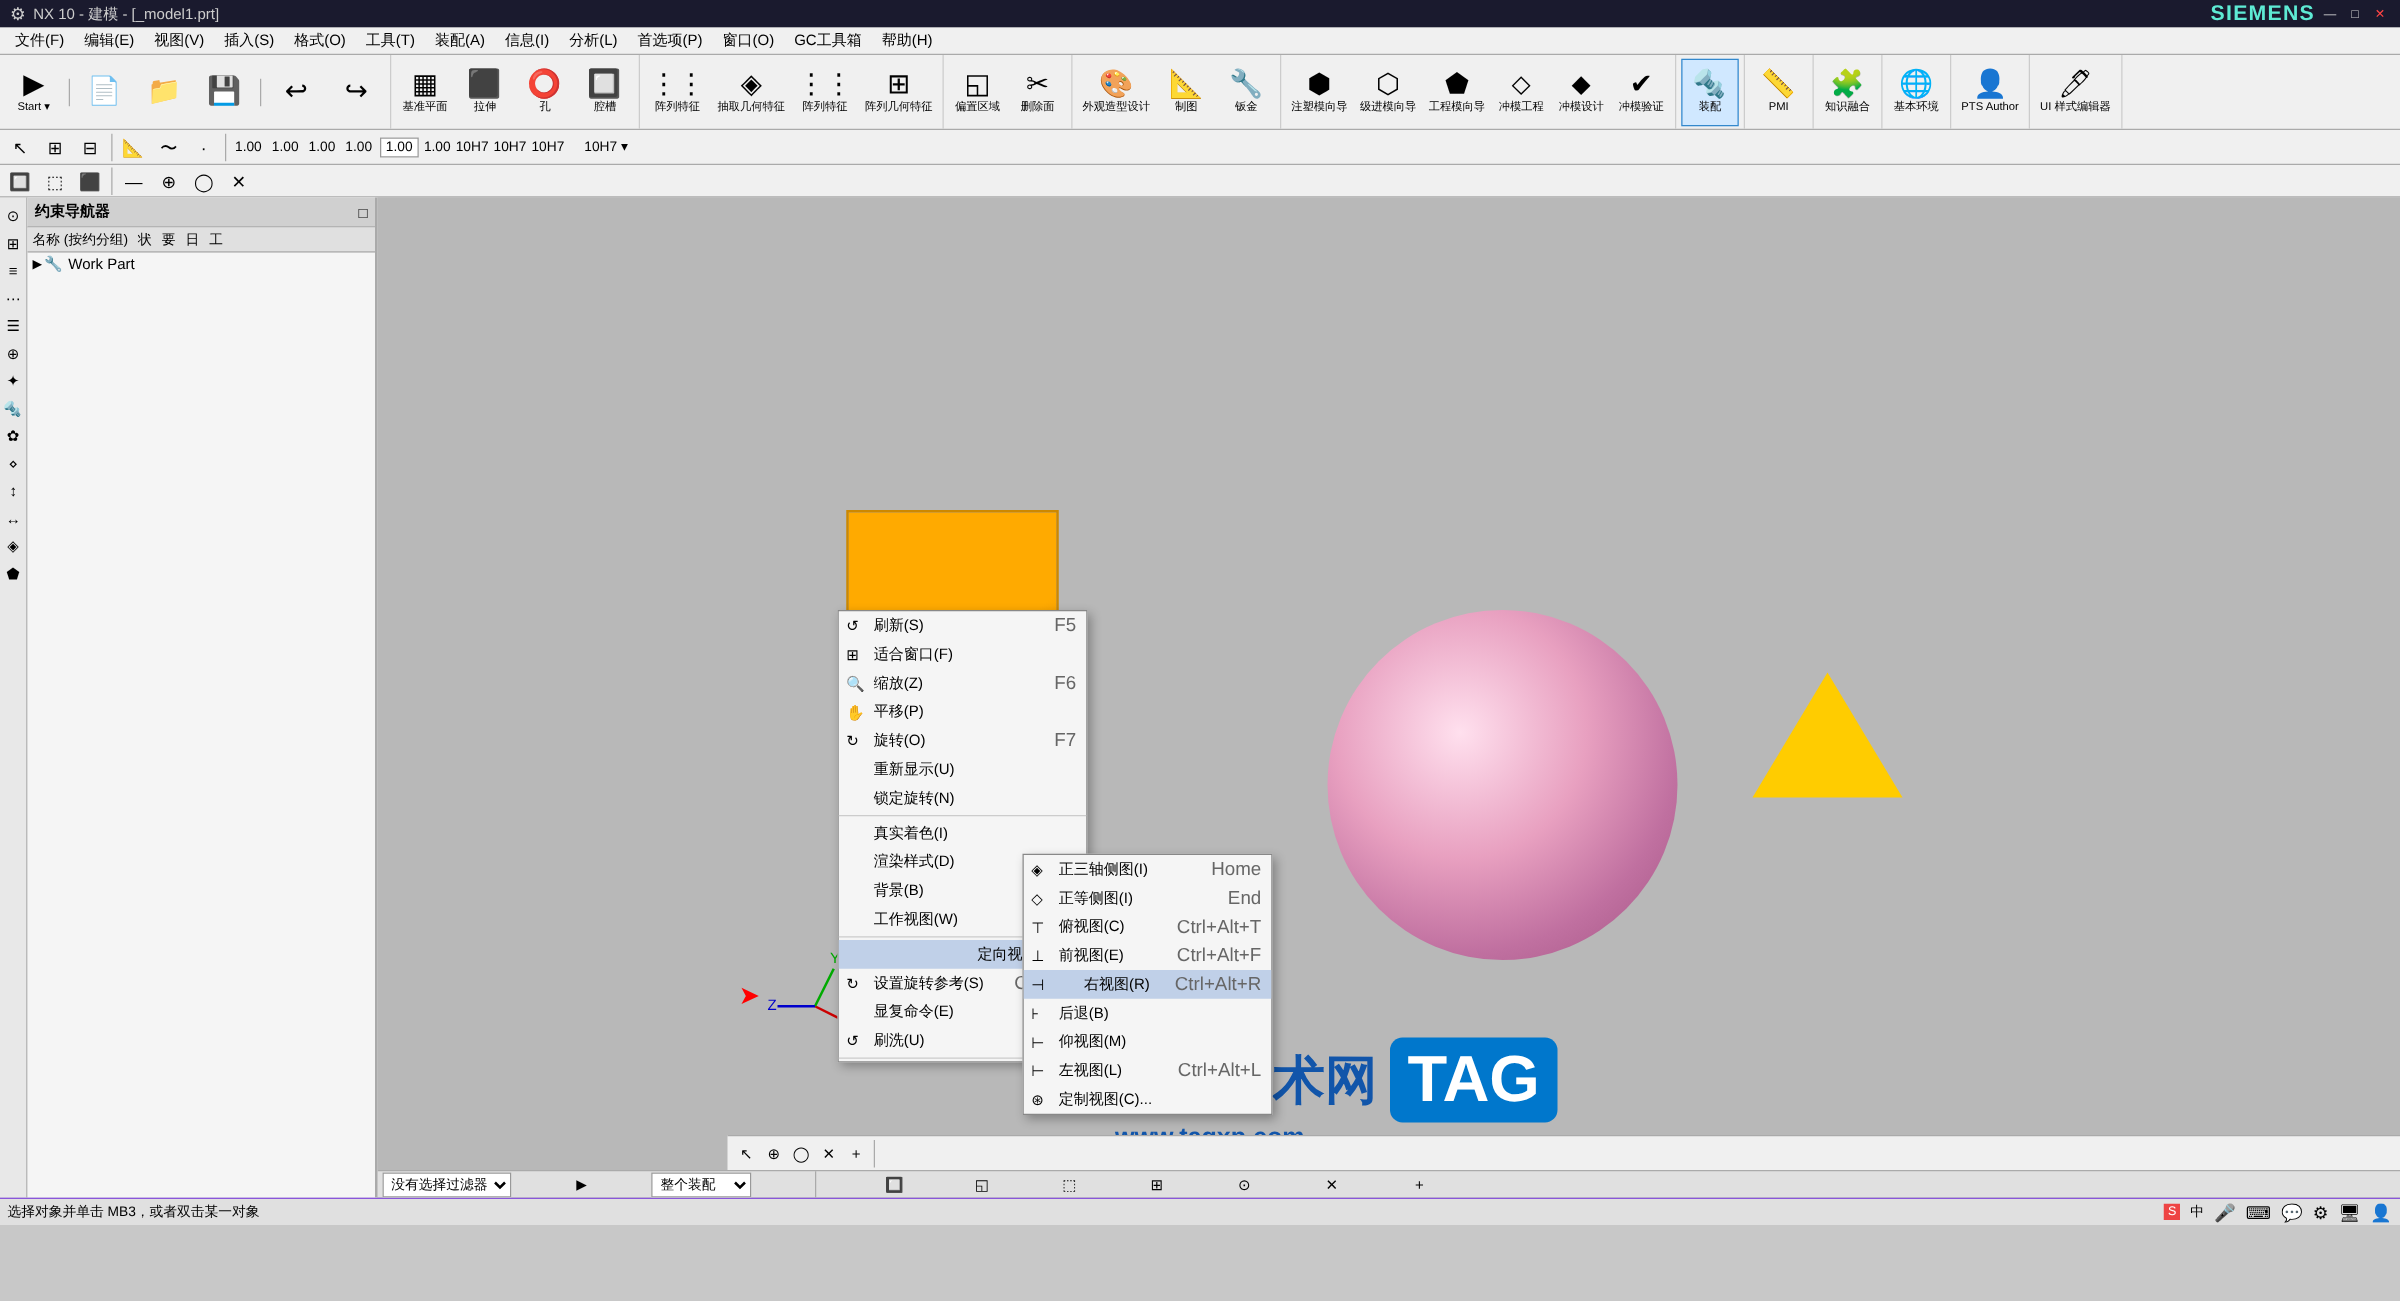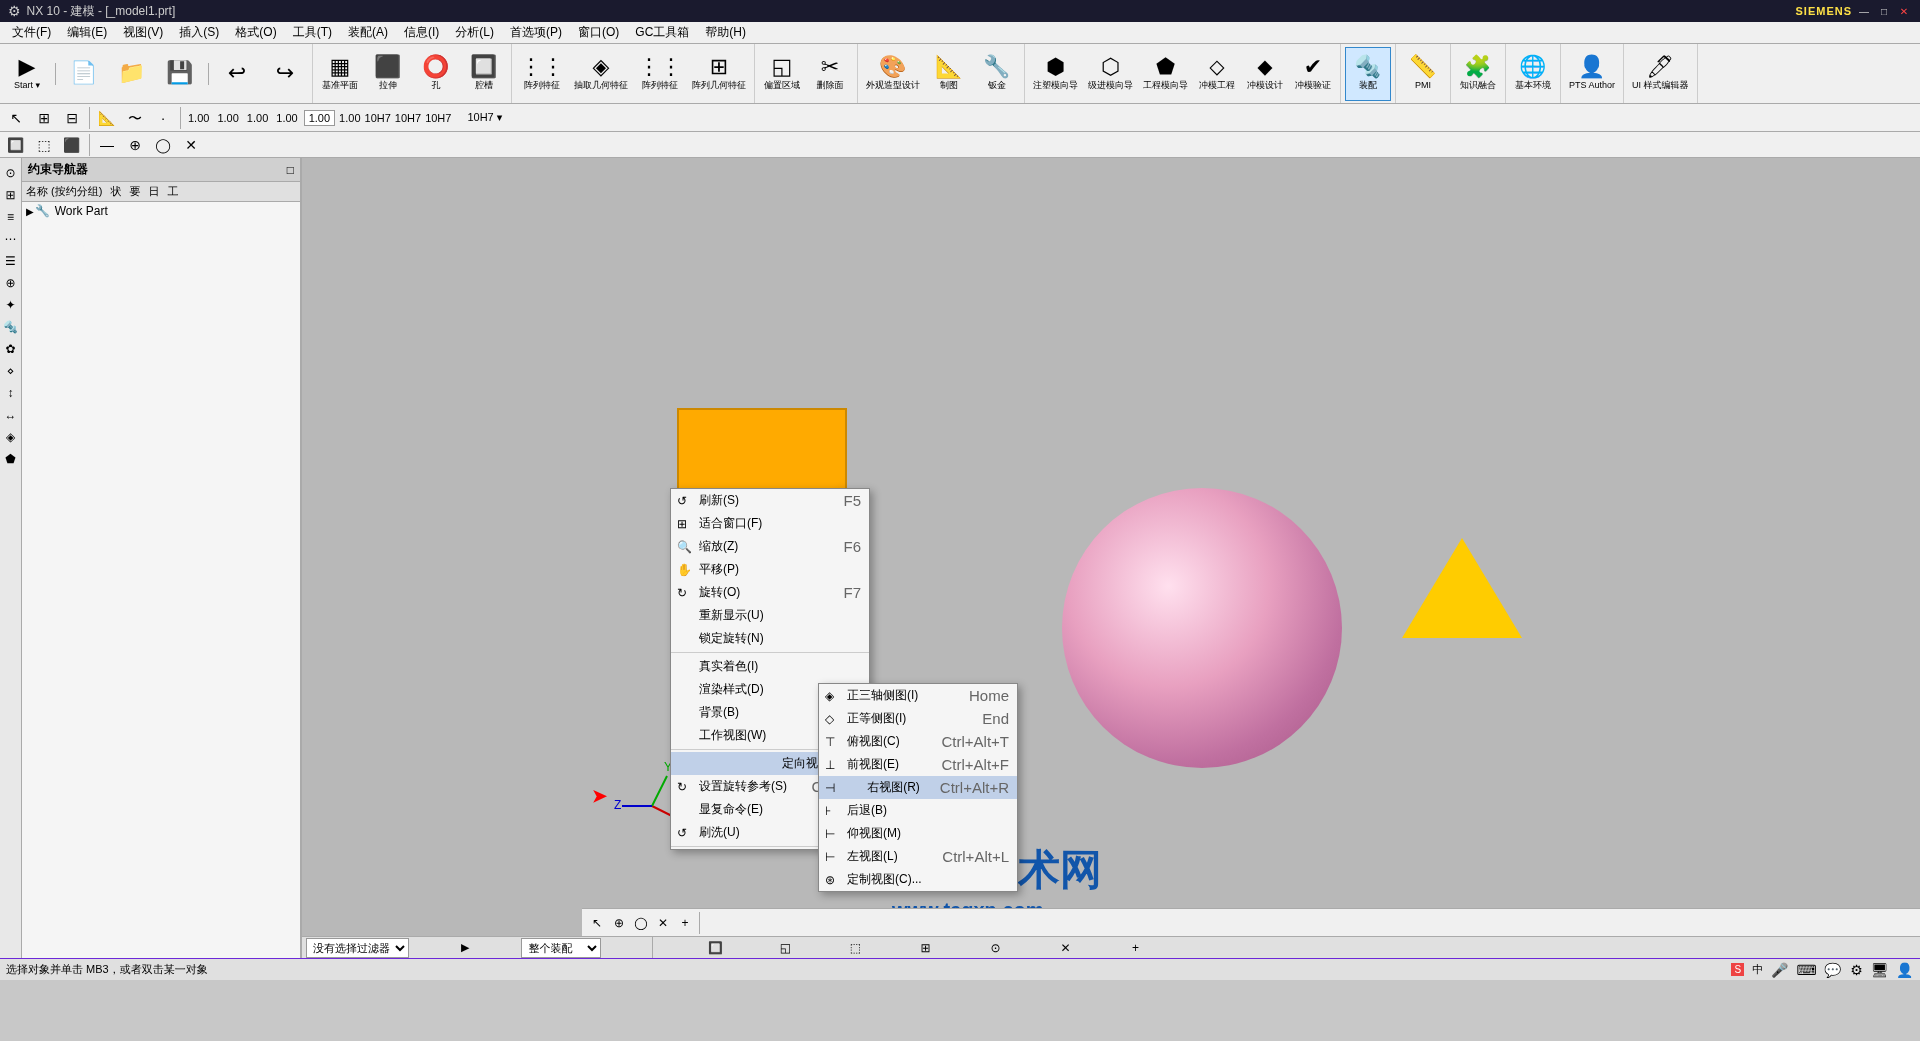--- a/index.html
+++ b/index.html
@@ -10,21 +10,21 @@
       width: 100%; height: 22px; background: #1a1a2e;
       display: flex; align-items: center; justify-content: space-between;
       padding: 0 8px; color: #ccc; font-size: 12px;
     }
     #title-bar .title-left { display: flex; align-items: center; gap: 6px; }
     #title-bar .title-right { display: flex; align-items: center; gap: 4px; }
     #title-bar .win-btn {
       width: 16px; height: 16px; display: flex; align-items: center; justify-content: center;
       cursor: pointer; font-size: 10px; color: #ccc;
     }
-    .siemens-logo { color: #fde047; font-weight: bold; font-size: 11px; letter-spacing: 1px; }
+    .siemens-logo { color: #5eead4; font-weight: bold; font-size: 17px; letter-spacing: 1px; }
 
     
     #menu-bar {
       width: 100%; height: 22px; background: #f0f0f0;
       display: flex; align-items: center; padding: 0 4px;
       border-bottom: 1px solid #aaa; font-size: 12px;
     }
     #menu-bar .menu-item {
       padding: 2px 8px; cursor: pointer; white-space: nowrap;
     }
@@ -569,20 +569,21 @@
         <text x="72" y="78" font-size="12" fill="#cc0000">X</text>
         <line x1="40" y1="60" x2="55" y2="30" stroke="#00aa00" stroke-width="2"></line>
         <text x="52" y="25" font-size="12" fill="#00aa00">Y</text>
         <line x1="40" y1="60" x2="10" y2="60" stroke="#0000cc" stroke-width="2"></line>
         <text x="2" y="63" font-size="12" fill="#0000cc">Z</text>
       </svg>
     </div>
 
     <div class="watermark">
       <span class="watermark-text">电脑技术网</span>
+      <span class="watermark-tag">TAG</span>
       <span class="watermark-url">www.tagxp.com</span>
     </div>
 
     <div class="red-arrow">➤</div>
 
     <div id="context-menu">
       <div class="ctx-item">
         <span class="ctx-icon">↺</span>
         <span>刷新(S)</span>
         <span class="ctx-shortcut">F5</span>

